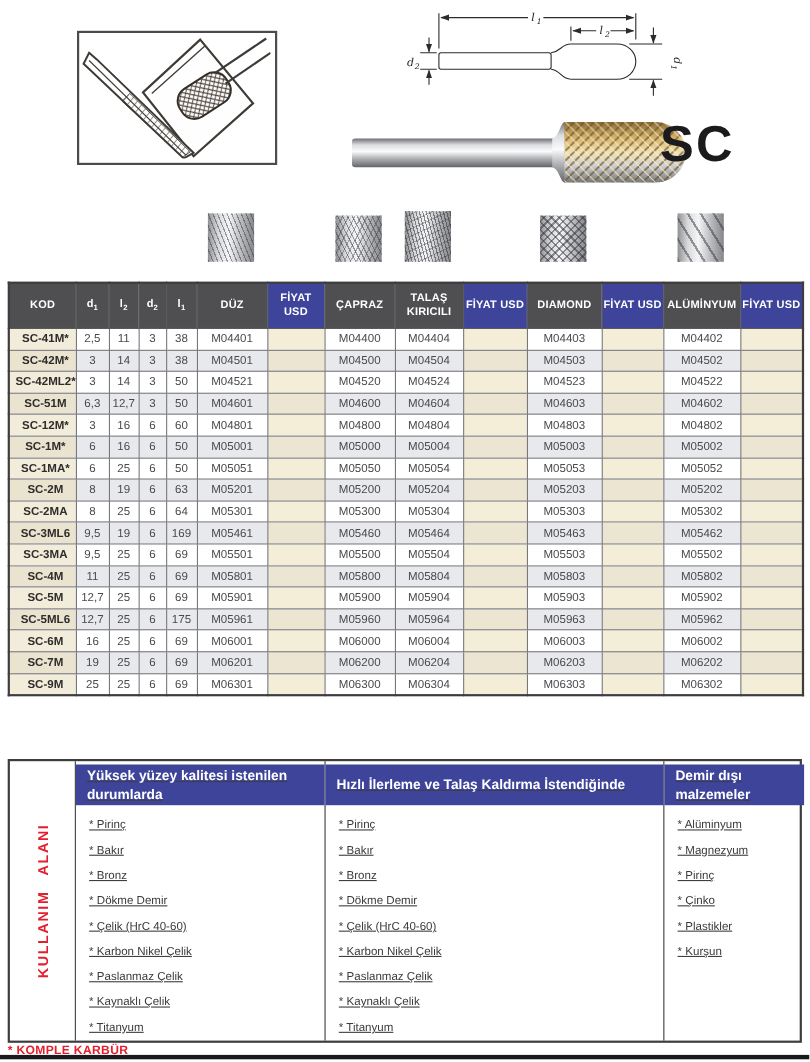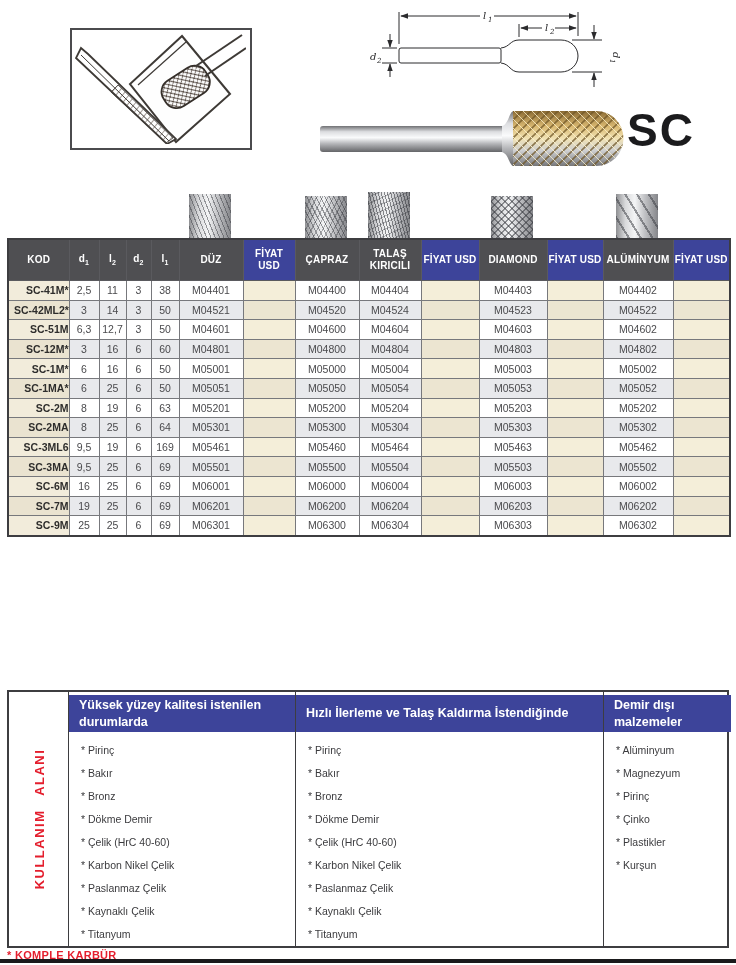--- a/index.html
+++ b/index.html
@@ -9,37 +9,37 @@
   html,body{margin:0;padding:0;background:#fff;}
   body{font-family:"Liberation Sans","DejaVu Sans",sans-serif;color:var(--ink);}
   .page{position:relative;width:736px;height:965px;background:#fff;overflow:hidden;}
 
   
   .appbox{position:absolute;left:70px;top:28px;width:178px;height:118px;border:2px solid #4b4b4e;background:#fff;}
 
   
   .dimsvg{position:absolute;left:366px;top:4px;}
   .burrsvg{position:absolute;left:320px;top:106px;}
-  .sc-title{position:absolute;left:627px;top:103px;font-size:46px;font-weight:bold;color:#1b1b1d;letter-spacing:2px;}
+  .sc-title{position:absolute;left:600px;top:103px;font-size:46px;font-weight:bold;color:#1b1b1d;letter-spacing:2px;}
 
   
   .mini{position:absolute;width:42px;}
   .p-duz{background-image:repeating-linear-gradient(68deg,rgba(58,60,66,.5) 0 1px,rgba(255,255,255,0) 1px 4px),linear-gradient(90deg,#8e8f92,#d8d9db 22%,#f4f5f6 45%,#c2c3c6 68%,#85868a);}
   .p-capraz{background-image:repeating-linear-gradient(63deg,rgba(58,60,66,.5) 0 1px,rgba(255,255,255,0) 1px 4px),repeating-linear-gradient(-63deg,rgba(58,60,66,.4) 0 1px,rgba(255,255,255,0) 1px 5px),linear-gradient(90deg,#8e8f92,#d8d9db 22%,#f4f5f6 45%,#c2c3c6 68%,#85868a);}
   .p-talas{background-image:repeating-linear-gradient(75deg,rgba(50,52,58,.55) 0 1px,rgba(255,255,255,0) 1px 3px),repeating-linear-gradient(-25deg,rgba(58,60,66,.35) 0 1px,rgba(255,255,255,0) 1px 6px),linear-gradient(90deg,#8e8f92,#d8d9db 22%,#f4f5f6 45%,#c2c3c6 68%,#85868a);}
   .p-diamond{background-image:repeating-linear-gradient(45deg,rgba(50,52,58,.5) 0 1.5px,rgba(255,255,255,0) 1.5px 5px),repeating-linear-gradient(-45deg,rgba(50,52,58,.5) 0 1.5px,rgba(255,255,255,0) 1.5px 5px),linear-gradient(90deg,#8e8f92,#d8d9db 22%,#f4f5f6 45%,#c2c3c6 68%,#85868a);}
   .p-alu{background-image:repeating-linear-gradient(58deg,rgba(55,57,63,.5) 0 2px,rgba(255,255,255,0) 2px 10px),linear-gradient(90deg,#8e8f92,#d8d9db 22%,#f4f5f6 45%,#c2c3c6 68%,#85868a);}
 
   
-  table.spec{position:absolute;left:7px;top:238px;width:722px;border-collapse:collapse;table-layout:fixed;border:2px solid var(--dark);}
+  table.spec{position:absolute;left:7px;top:256px;width:722px;border-collapse:collapse;table-layout:fixed;border:2px solid var(--dark);}
   table.spec th{background:var(--header_dark);color:#fff;font-size:10px;font-weight:bold;height:40px;border:1px solid #5a5a5e;padding:0 1px;line-height:1.2;letter-spacing:.2px;}
   table.spec th.accent{background:var(--accent_blue);}
   table.spec th sub{font-size:7px;}
   table.spec td{height:18.6px;border:1px solid var(--line);font-size:10.5px;text-align:center;padding:0;color:#4a4a4d;white-space:nowrap;overflow:hidden;}
-  table.spec td.kod{background:var(--beige);text-align:right;padding-left:5px;font-weight:bold;color:#2e2d2c;}
+  table.spec td.kod{background:var(--beige);text-align:center;padding-left:5px;font-weight:bold;color:#2e2d2c;}
   table.spec td.fiyat{background:#f4eed9;}
   table.spec tbody tr:nth-child(even) td.plain{background:var(--alt_row);}
   table.spec tbody tr:nth-child(odd) td.plain{background:#fff;}
   table.spec tbody tr:nth-child(even) td.kod{background:var(--beige2);}
   table.spec tbody tr:nth-child(even) td.fiyat{background:#ece5d1;}
   col.w-kod{width:61px}col.w-d1{width:30px}col.w-l2{width:27px}col.w-d2{width:25px}col.w-l1{width:28px}
   col.w-duz{width:64px}col.w-f1{width:52px}col.w-capraz{width:64px}col.w-talas{width:62px}col.w-f2{width:58px}
   col.w-diamond{width:68px}col.w-f3{width:56px}col.w-alu{width:70px}col.w-f4{width:57px}
 
   
@@ -222,20 +222,36 @@
           <td class="fiyat"></td>
           <td class="plain">M04400</td>
           <td class="plain">M04404</td>
           <td class="fiyat"></td>
           <td class="plain">M04403</td>
           <td class="fiyat"></td>
           <td class="plain">M04402</td>
           <td class="fiyat"></td>
         </tr>
         <tr>
+          <td class="kod">SC-42M*</td>
+          <td class="plain">3</td>
+          <td class="plain">14</td>
+          <td class="plain">3</td>
+          <td class="plain">38</td>
+          <td class="plain">M04501</td>
+          <td class="fiyat"></td>
+          <td class="plain">M04500</td>
+          <td class="plain">M04504</td>
+          <td class="fiyat"></td>
+          <td class="plain">M04503</td>
+          <td class="fiyat"></td>
+          <td class="plain">M04502</td>
+          <td class="fiyat"></td>
+        </tr>
+        <tr>
           <td class="kod">SC-42ML2*</td>
           <td class="plain">3</td>
           <td class="plain">14</td>
           <td class="plain">3</td>
           <td class="plain">50</td>
           <td class="plain">M04521</td>
           <td class="fiyat"></td>
           <td class="plain">M04520</td>
           <td class="plain">M04524</td>
           <td class="fiyat"></td>
@@ -363,20 +379,68 @@
           <td class="plain">6</td>
           <td class="plain">69</td>
           <td class="plain">M05501</td>
           <td class="fiyat"></td>
           <td class="plain">M05500</td>
           <td class="plain">M05504</td>
           <td class="fiyat"></td>
           <td class="plain">M05503</td>
           <td class="fiyat"></td>
           <td class="plain">M05502</td>
+          <td class="fiyat"></td>
+        </tr>
+        <tr>
+          <td class="kod">SC-4M</td>
+          <td class="plain">11</td>
+          <td class="plain">25</td>
+          <td class="plain">6</td>
+          <td class="plain">69</td>
+          <td class="plain">M05801</td>
+          <td class="fiyat"></td>
+          <td class="plain">M05800</td>
+          <td class="plain">M05804</td>
+          <td class="fiyat"></td>
+          <td class="plain">M05803</td>
+          <td class="fiyat"></td>
+          <td class="plain">M05802</td>
+          <td class="fiyat"></td>
+        </tr>
+        <tr>
+          <td class="kod">SC-5M</td>
+          <td class="plain">12,7</td>
+          <td class="plain">25</td>
+          <td class="plain">6</td>
+          <td class="plain">69</td>
+          <td class="plain">M05901</td>
+          <td class="fiyat"></td>
+          <td class="plain">M05900</td>
+          <td class="plain">M05904</td>
+          <td class="fiyat"></td>
+          <td class="plain">M05903</td>
+          <td class="fiyat"></td>
+          <td class="plain">M05902</td>
+          <td class="fiyat"></td>
+        </tr>
+        <tr>
+          <td class="kod">SC-5ML6</td>
+          <td class="plain">12,7</td>
+          <td class="plain">25</td>
+          <td class="plain">6</td>
+          <td class="plain">175</td>
+          <td class="plain">M05961</td>
+          <td class="fiyat"></td>
+          <td class="plain">M05960</td>
+          <td class="plain">M05964</td>
+          <td class="fiyat"></td>
+          <td class="plain">M05963</td>
+          <td class="fiyat"></td>
+          <td class="plain">M05962</td>
           <td class="fiyat"></td>
         </tr>
         <tr>
           <td class="kod">SC-6M</td>
           <td class="plain">16</td>
           <td class="plain">25</td>
           <td class="plain">6</td>
           <td class="plain">69</td>
           <td class="plain">M06001</td>
           <td class="fiyat"></td>
@@ -420,21 +484,21 @@
           <td class="plain">M06302</td>
           <td class="fiyat"></td>
         </tr>
       </tbody>
   </table>
 
   <div class="usage">
     <div class="side-col">
       <span>KULLANIM ALANI</span>
     </div>
-    <div style="display:flex;flex:1;">
+    <div style="display:flex;flex:1;text-decoration:underline;">
         <div class="usec usec0">
           <div class="sec-head">Yüksek yüzey kalitesi istenilen durumlarda</div>
           <ul>
             <li>* Pirinç</li>
             <li>* Bakır</li>
             <li>* Bronz</li>
             <li>* Dökme Demir</li>
             <li>* Çelik (HrC 40-60)</li>
             <li>* Karbon Nikel Çelik</li>
             <li>* Paslanmaz Çelik</li>

